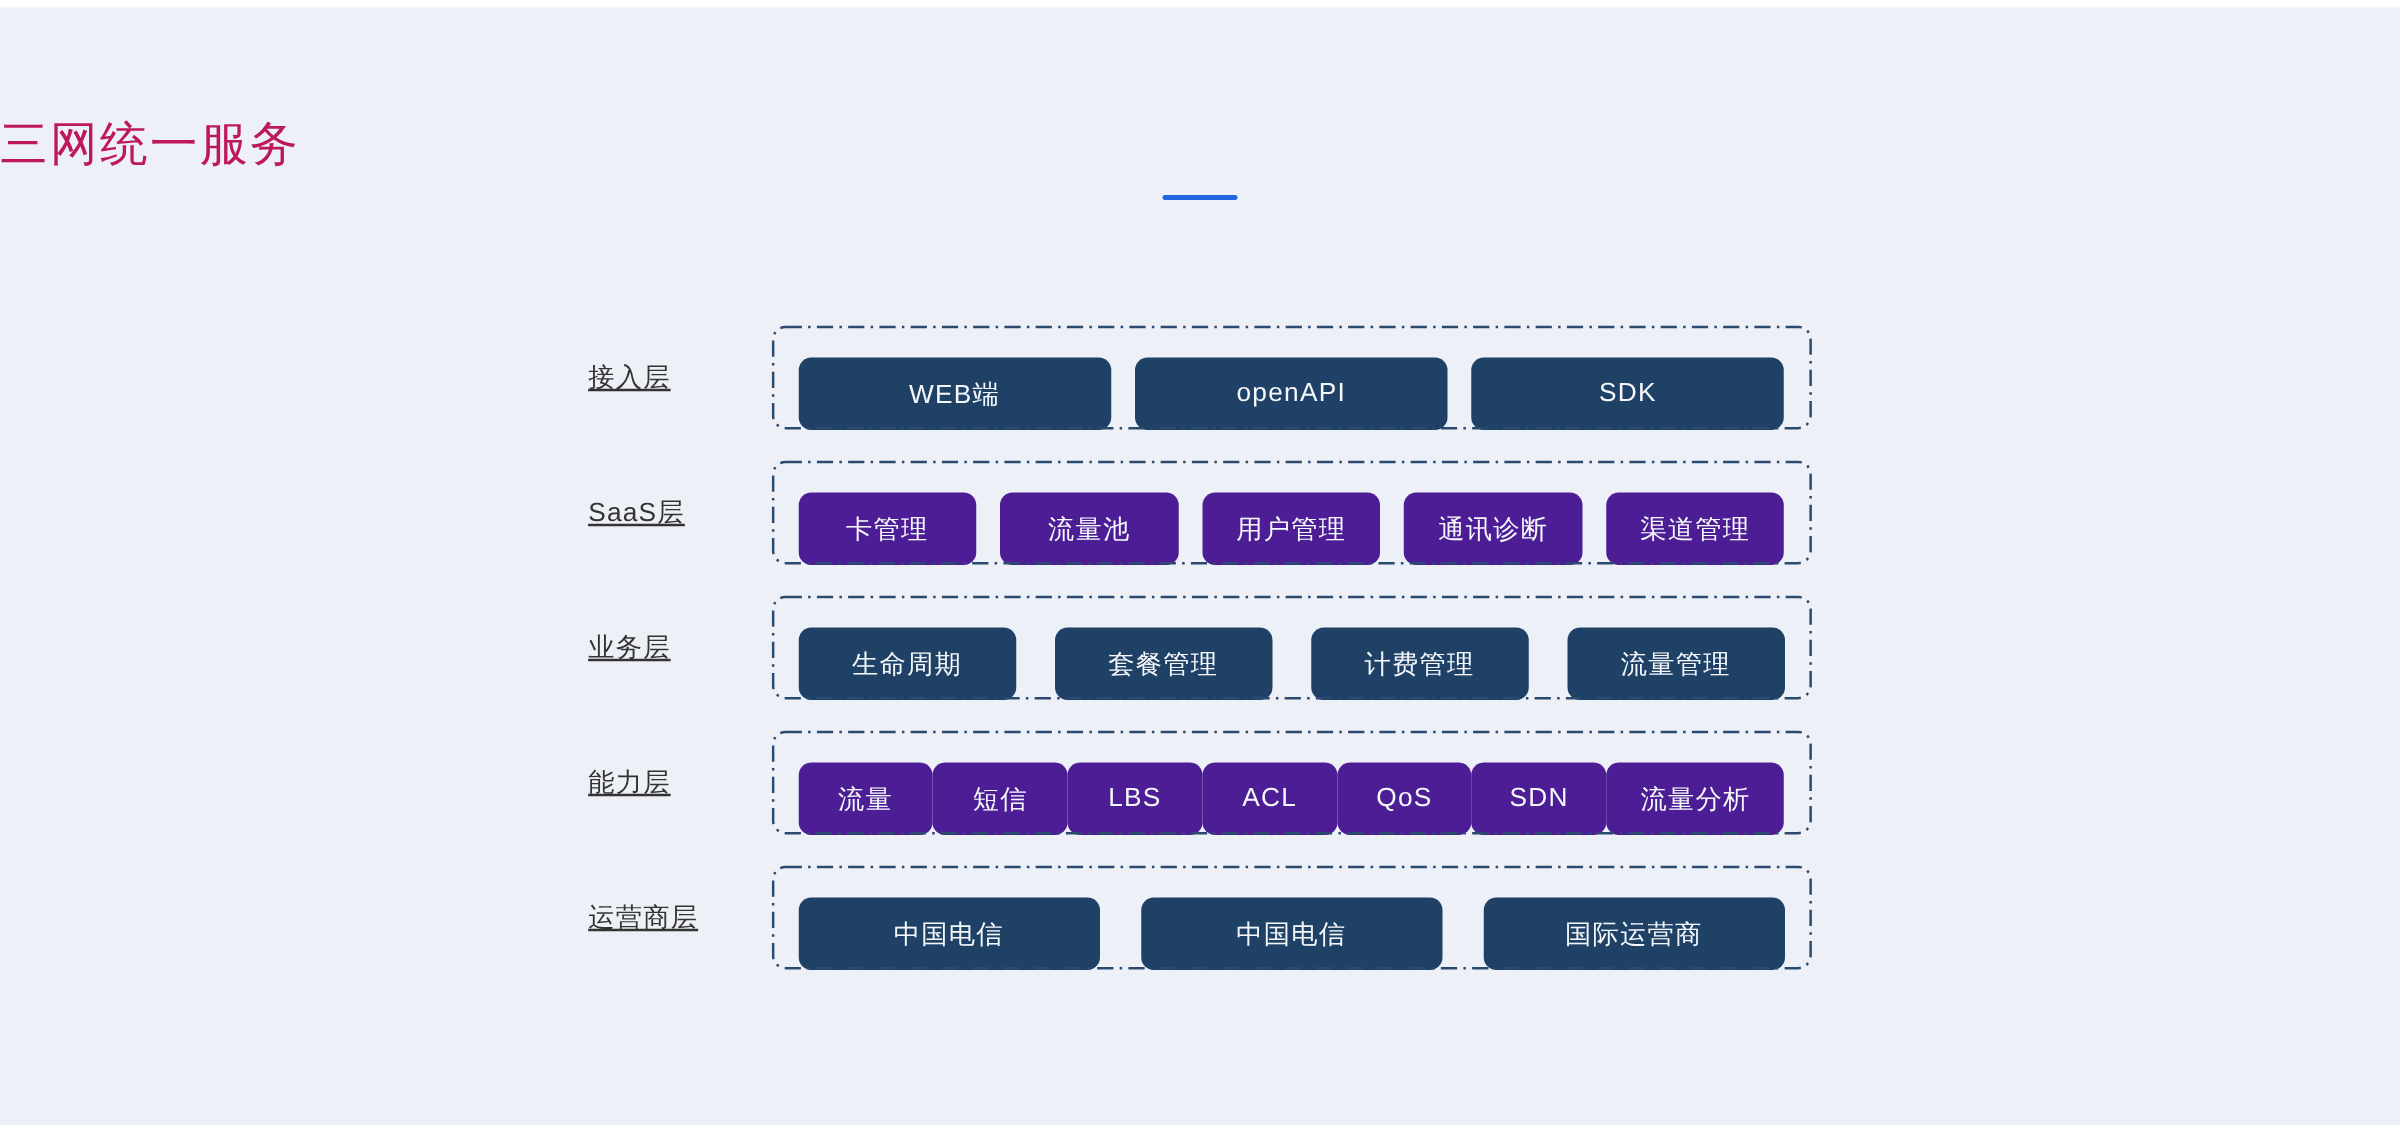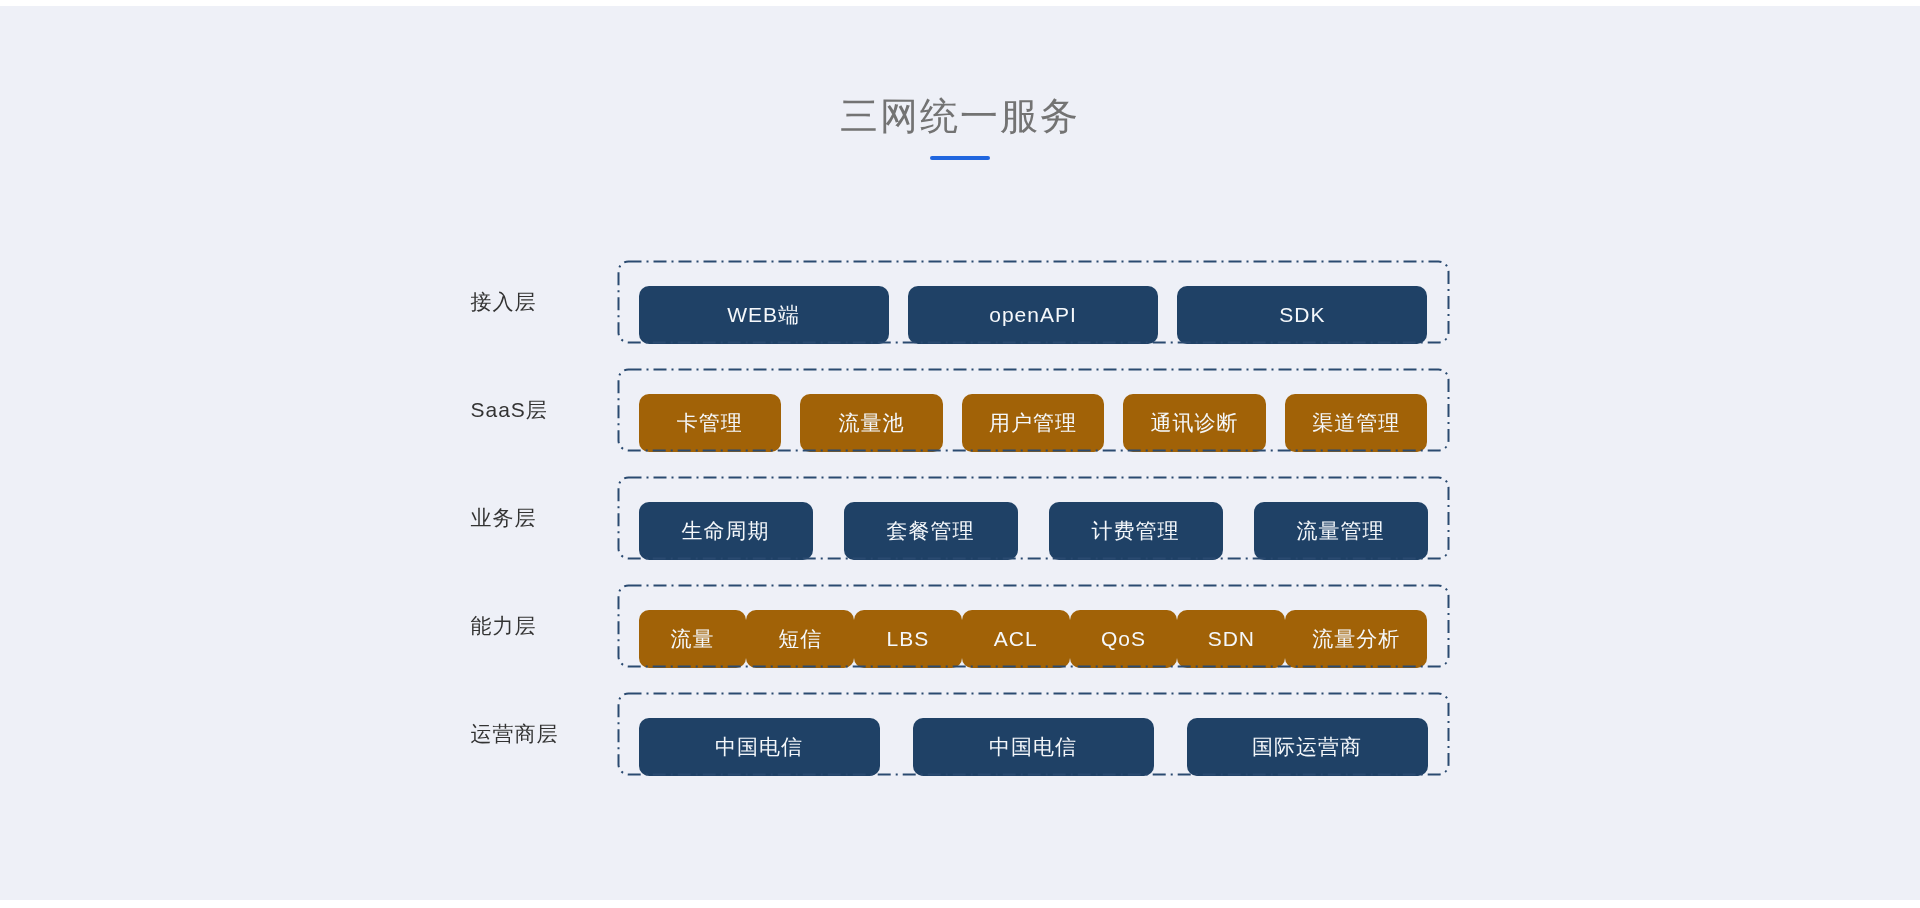--- a/index.html
+++ b/index.html
@@ -10,25 +10,24 @@
     overflow: hidden;
   }
   .canvas {
     margin-top: 6px;
     width: 1920px;
     height: 894px;
     background: #eef0f7;
   }
   .title {
     padding-top: 86px;
-    text-align: center;
     font-size: 38px;
     font-weight: 400;
     letter-spacing: 2px;
-    color: #737373;
+    color: #be185d;
     line-height: 1.3;
   }
   .title-underline {
     width: 60px; height: 4px;
     margin: 15px auto 0 auto;
     background: #2066df;
     border-radius: 2px;
   }
   .diagram {
     width: 979px;
@@ -39,20 +38,21 @@
     align-items: center;
     margin-bottom: 24px;
   }
   .row:last-child { margin-bottom: 0; }
   .row-label {
     width: 146px;
     font-size: 21px;
     font-weight: 500;
     color: #333333;
     letter-spacing: 1px;
+    text-decoration: underline;
   }
   .row-box {
     position: relative;
     width: 833px;
     height: 84px;
     display: flex;
     align-items: flex-end;
     padding: 0 22px;
   }
   .dash-rect {
@@ -73,21 +73,21 @@
     border-radius: 10px;
     display: flex;
     align-items: center;
     justify-content: center;
     color: #f5f8fb;
     font-size: 21px;
     letter-spacing: 1px;
     white-space: nowrap;
   }
   .dark .btn  { background: #1f4166; }
-  .light .btn { background: #a16207; }
+  .light .btn { background: #4c1d95; }
   .gap-md { gap: 19px; }
   .gap-lg { gap: 31px; }
   .gap-sm { gap: 0; }
   .gap-xl { gap: 33px; }
   .row-capability .btn:last-child { flex: 1.32; }
 </style>
 </head>
 <body>
 
 <div class="canvas">

